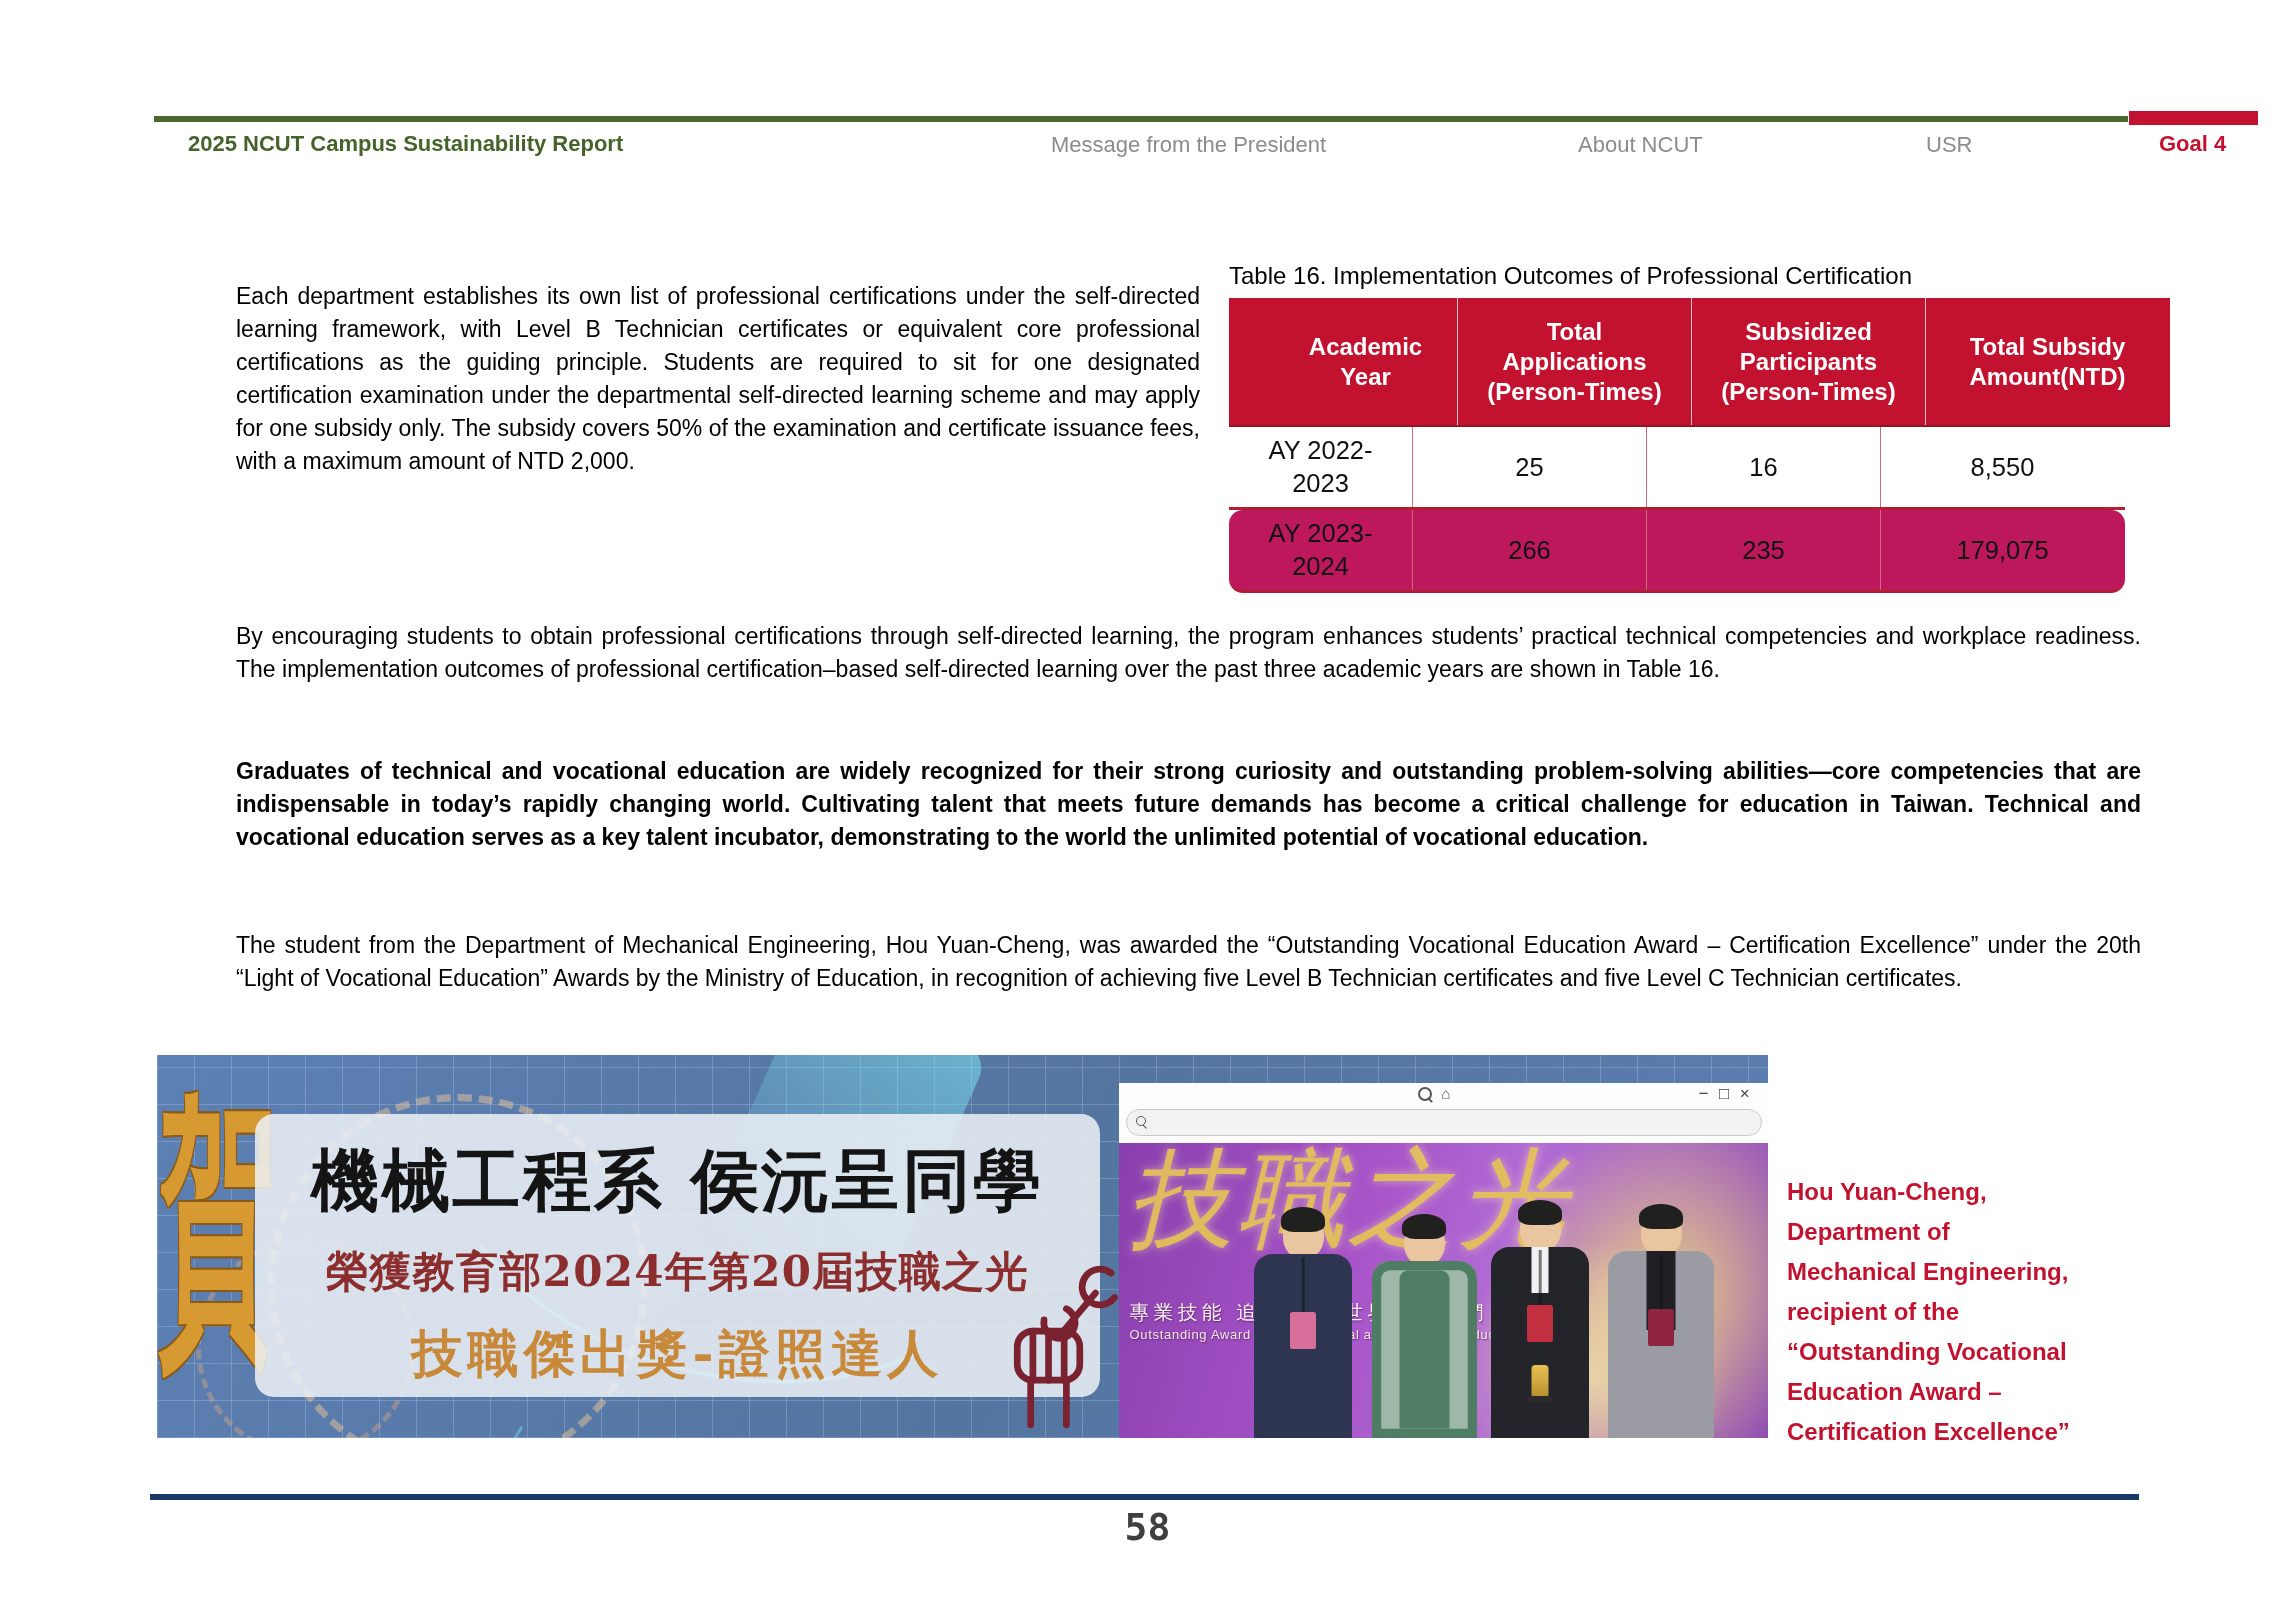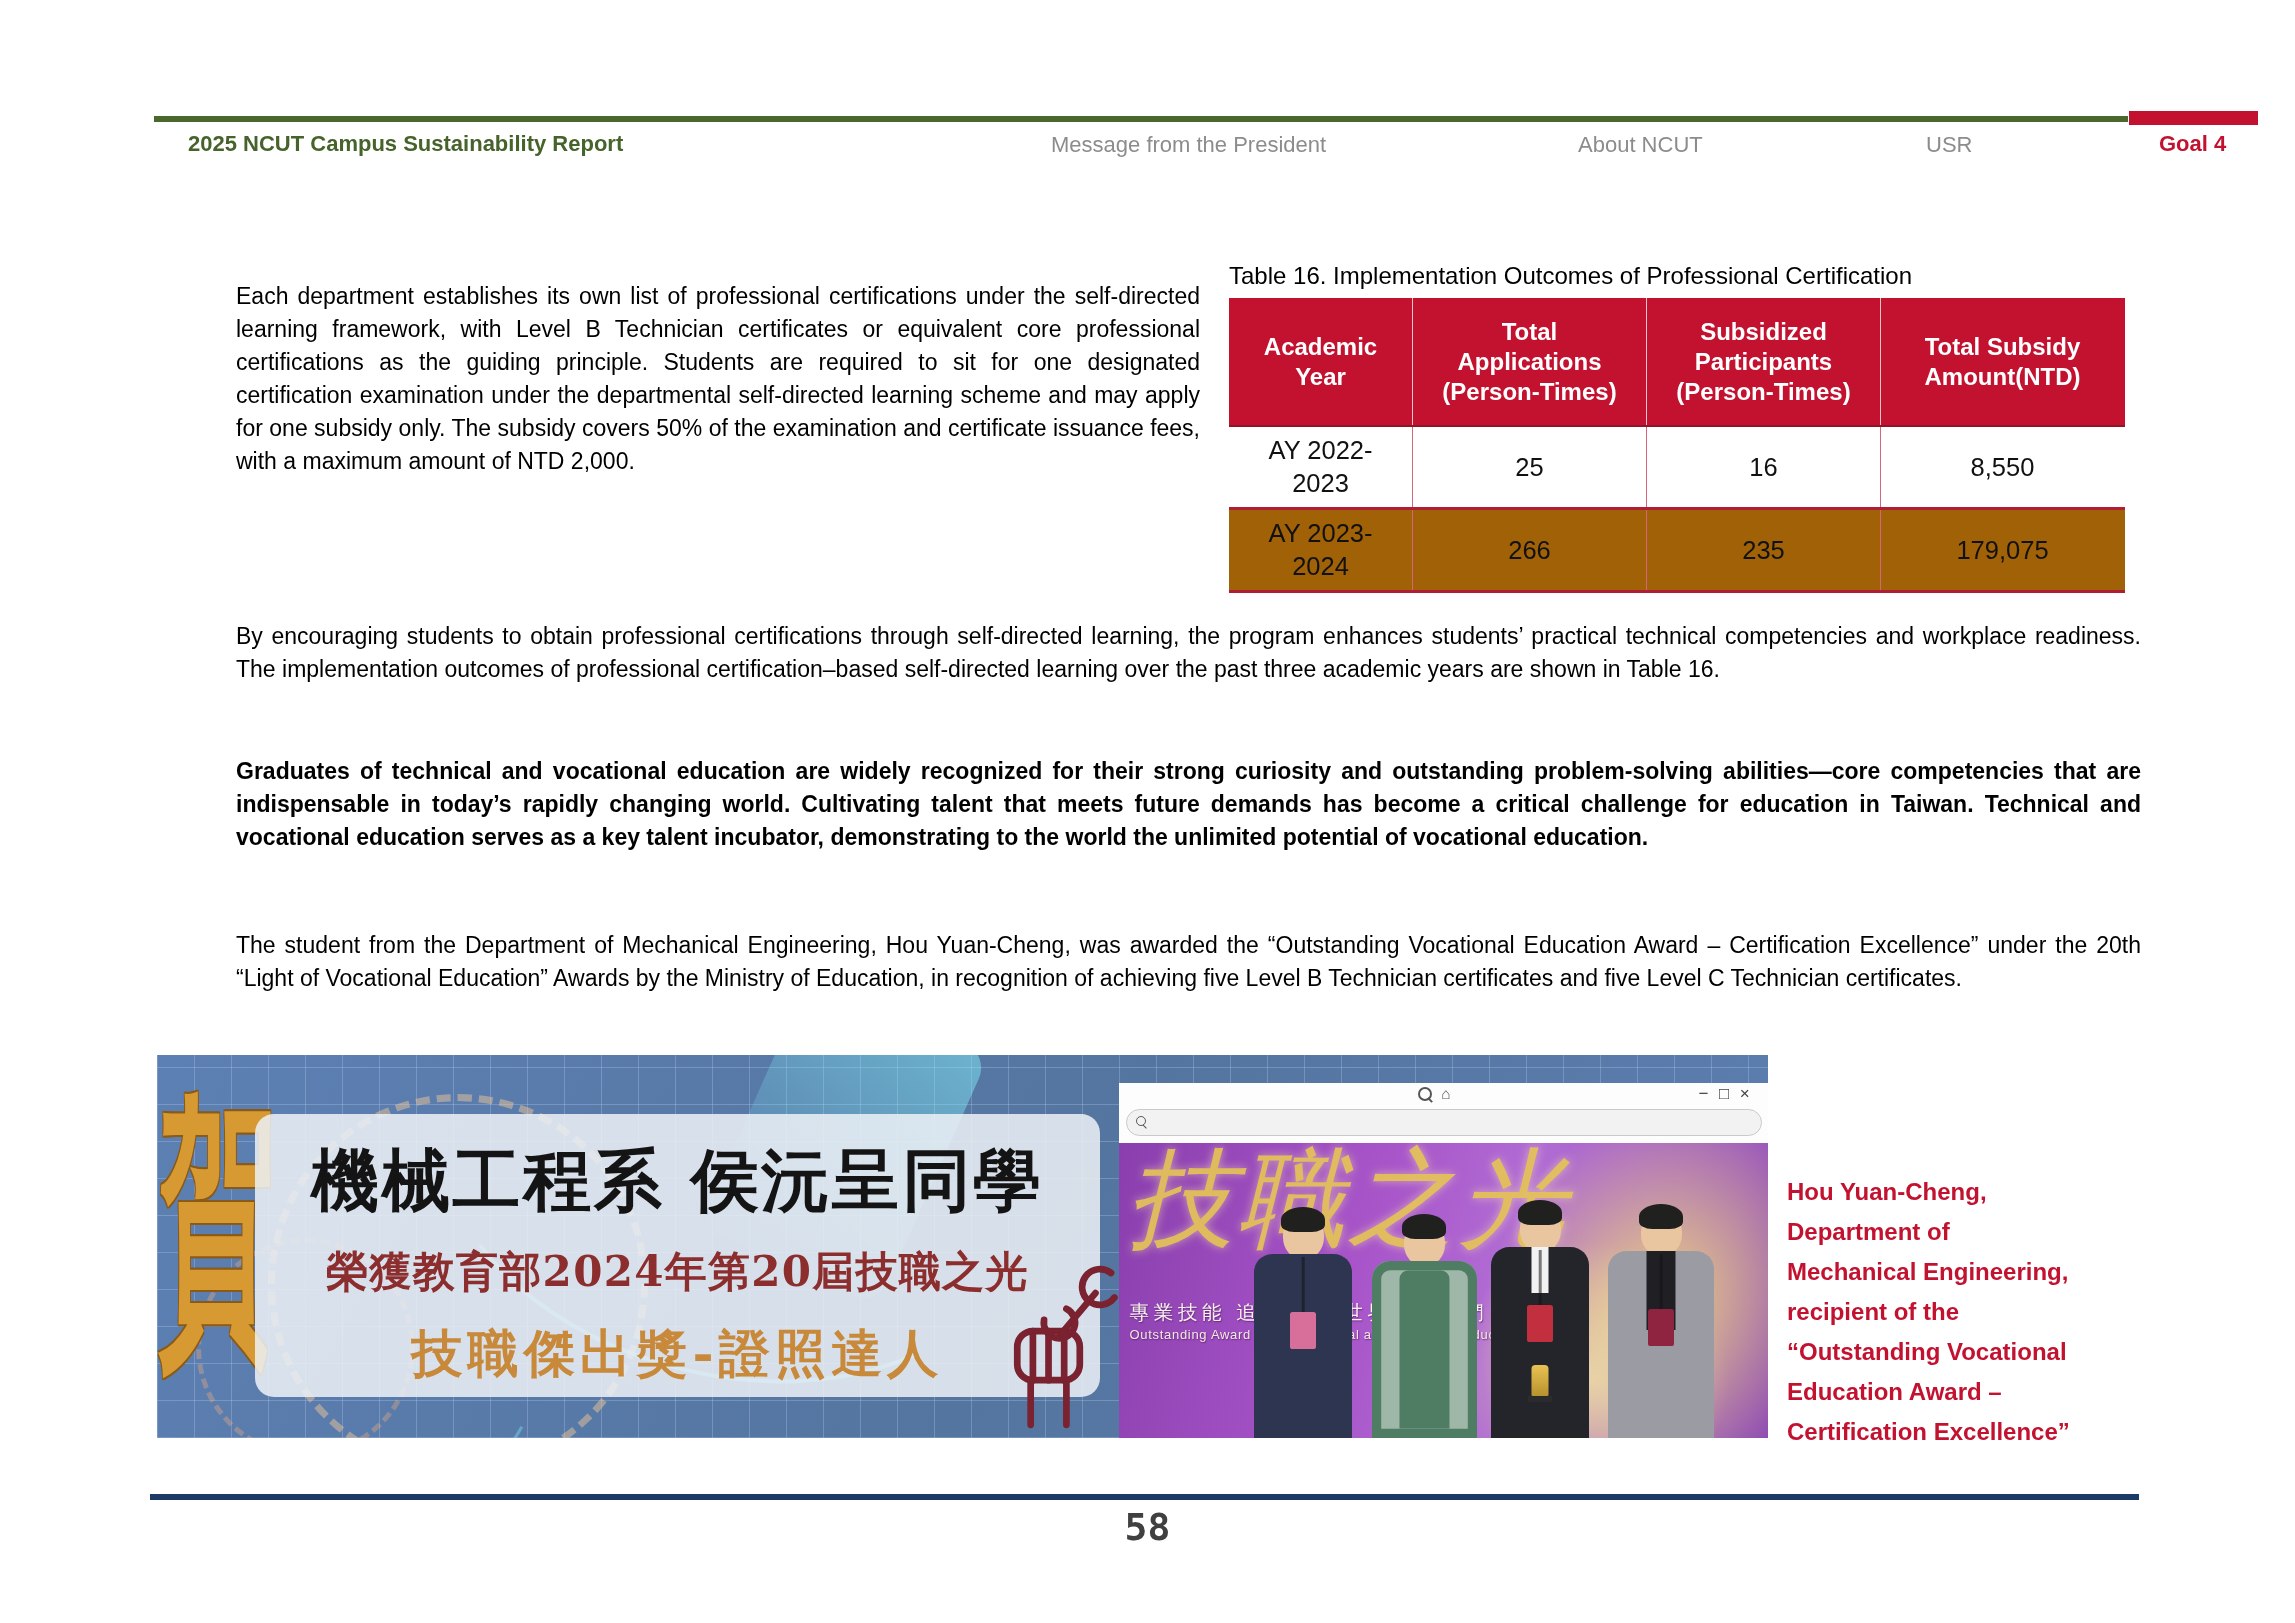--- a/index.html
+++ b/index.html
@@ -21,28 +21,28 @@
   .para{position:absolute;font-size:23px;line-height:33px;text-align:justify;color:#000000;}
   .p1{left:236px;top:280px;width:964px;}
   .p2{left:236px;top:620px;width:1905px;}
   .p3{left:236px;top:755px;width:1905px;font-weight:bold;}
   .p4{left:236px;top:929px;width:1905px;}
 
   
   .table-title{position:absolute;left:1229px;top:262px;font-size:24px;color:#000;}
   .cert-table{position:absolute;left:1229px;top:298px;width:896px;}
   .t-row{display:flex;width:100%;}
-  .t-head{background:#c3122f;color:#fff;font-weight:bold;border-bottom:2px solid #8f1626;}
+  .t-head{background:#c3122f;color:#fff;font-weight:bold;border-bottom:2px solid #8f1626;padding-left:45px;}
   .t-head .t-cell{min-height:127px;font-size:24px;line-height:30px;white-space:pre-line;
                   border-right:1.3px solid rgba(255,255,255,.75);}
   .t-cell{display:flex;align-items:center;justify-content:center;text-align:center;box-sizing:border-box;}
   .c0{width:184px;} .c1{width:234px;} .c2{width:234px;} .c3{width:243px;border-right:none!important;}
   .t-body .t-cell{min-height:80px;font-size:25.5px;color:#111;border-right:1.3px solid #d4677a;white-space:pre-line;line-height:33px;}
   .row-a{background:#ffffff;border-bottom:3.3px solid #b01e33;}
-  .row-b{background:#a16207;border-bottom:3.3px solid #b01e33;}
+  .row-b{background:#be185d;border-bottom:3.3px solid #b01e33;border-radius:14px;}
 
   
   .banner{position:absolute;left:157px;top:1055px;width:1611px;height:383px;overflow:hidden;
           background:linear-gradient(120deg,#5d80b4 0%,#54759f 55%,#5d7fb3 100%);}
   .grid-overlay{position:absolute;inset:0;
      background-image:repeating-linear-gradient(0deg,rgba(195,215,245,.28) 0 1.3px,transparent 1.3px 37px),
                       repeating-linear-gradient(90deg,rgba(195,215,245,.28) 0 1.3px,transparent 1.3px 37px);}
   .gear1{position:absolute;left:111px;top:39px;width:366px;height:366px;border:7.9px dashed rgba(250,205,150,.45);border-radius:50%;}
   .gear2{position:absolute;left:39px;top:183px;width:209px;height:209px;border:5.2px dashed rgba(245,175,125,.35);border-radius:50%;}
   .streak1{position:absolute;left:275px;top:-92px;width:589px;height:406px;border-radius:50%;

